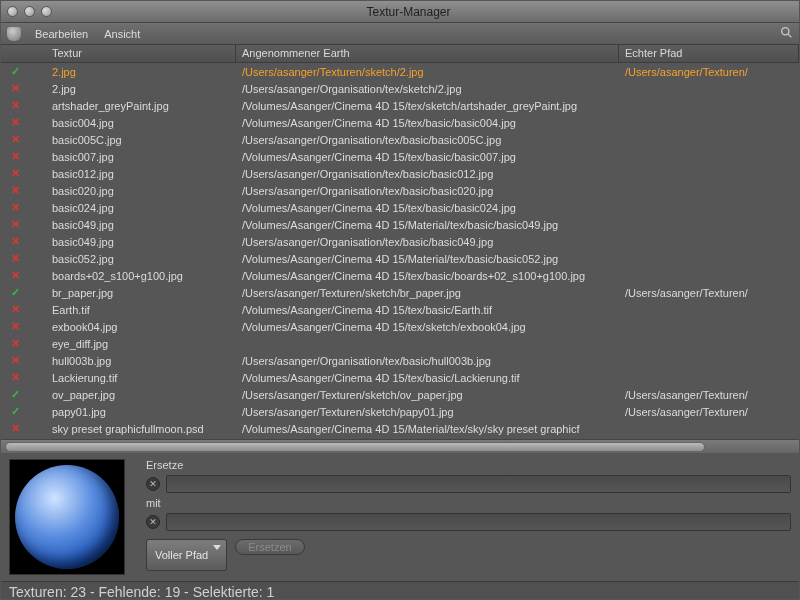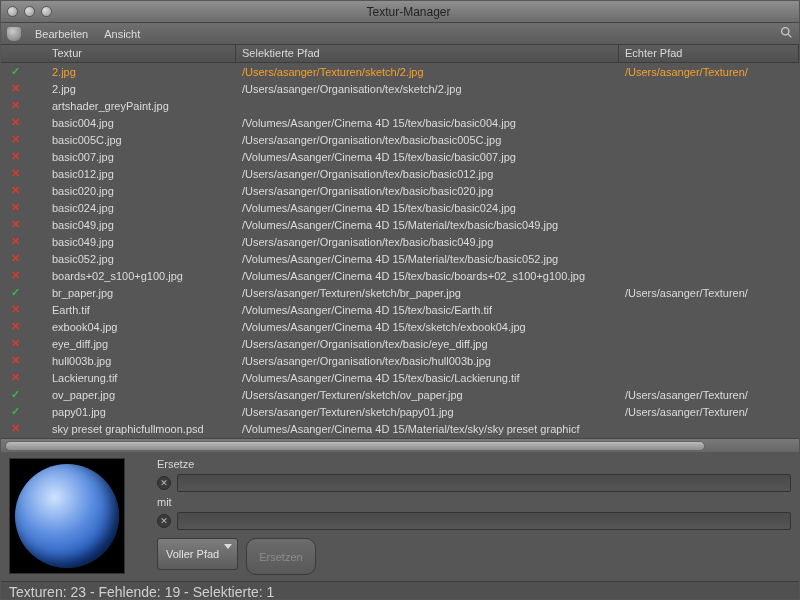--- a/index.html
+++ b/index.html
@@ -32,32 +32,32 @@
   .row .c-texture { width: 190px; }
   .row .c-assumed { flex: 1; min-width: 0; }
   .row .c-real { width: 180px; }
   .mark { font-weight: bold; font-size: 11px; }
   .ok { color: #39b54a; }
   .err { color: #d93a2e; }
   
   .hscroll { height: 14px; background: linear-gradient(#7a7a7a,#666); border-top: 1px solid #444; position: relative; }
   .hscroll .thumb { position: absolute; left: 4px; top: 2px; height: 10px; width: 700px; border-radius: 6px; background: linear-gradient(#bbb,#8d8d8d); border: 1px solid #666; }
   
-  .bottom { background: #565656; padding: 6px 8px; display: flex; gap: 32px; align-items: flex-start; }
+  .bottom { background: #565656; padding: 6px 8px; display: flex; gap: 21px; align-items: flex-start; }
   .preview { width: 116px; height: 116px; background: #000; border: 1px solid #333; display: flex; align-items: center; justify-content: center; }
   .moon { width: 104px; height: 104px; border-radius: 50%; background: radial-gradient(circle at 38% 32%, #cfe3ff 0%, #5a8de0 40%, #1c53b8 72%, #0a2760 100%); box-shadow: inset -6px -6px 14px rgba(0,0,0,0.6); }
   .fields { flex: 1; display: flex; flex-direction: column; gap: 4px; }
   .flabel { color: #d8d8d8; font-size: 11px; }
   .frow { display: flex; align-items: center; gap: 6px; }
   .clear-btn { width: 14px; height: 14px; border-radius: 50%; background: #3a3a3a; color: #bbb; display: flex; align-items: center; justify-content: center; font-size: 9px; border: 1px solid #2a2a2a; }
   .tfield { flex: 1; height: 18px; background: linear-gradient(#4a4a4a,#555); border: 1px solid #333; border-radius: 2px; }
   .actions { display: flex; gap: 8px; margin-top: 4px; }
   .select { height: 32px; padding: 0 18px 0 8px; background: linear-gradient(#7d7d7d,#5c5c5c); border: 1px solid #3a3a3a; border-radius: 3px; color: #e4e4e4; position: relative; display: inline-flex; align-items: center; }
   .select .chev { position: absolute; right: 5px; top: 5px; width: 0; height: 0; border-left: 4px solid transparent; border-right: 4px solid transparent; border-top: 5px solid #ddd; }
-  .btn { height: 37px; padding: 0 12px; border-radius: 10px; background: linear-gradient(#6c6c6c,#585858); border: 1px solid #3a3a3a; color: #8c8c8c; display: inline-flex; align-items: center; }
+  .btn { height: 16px; padding: 0 12px; border-radius: 10px; background: linear-gradient(#6c6c6c,#585858); border: 1px solid #3a3a3a; color: #8c8c8c; display: inline-flex; align-items: center; }
   
   .statusbar { height: 18px; background: #505050; border-top: 1px solid #3b3b3b; color: #d0d0d0; padding: 2px 8px; font-size: 14px; }
 </style>
 </head>
 <body>
 
 <div class="window">
 
   <div class="titlebar">
     <div class="traffic">
@@ -76,21 +76,21 @@
       <svg width="13" height="13" viewBox="0 0 16 16">
           <circle cx="6.5" cy="6.5" r="4.5" fill="none" stroke="#ccc" stroke-width="1.6"></circle>
           <line x1="10" y1="10" x2="14" y2="14" stroke="#ccc" stroke-width="1.6"></line>
         </svg>
     </div>
   </div>
 
   <div class="header">
     <div class="col col-status">Status</div>
     <div class="col col-texture">Textur</div>
-    <div class="col col-assumed">Selektierte Pfad</div>
+    <div class="col col-assumed">Angenommener Earth</div>
     <div class="col col-real">Echter Pfad</div>
   </div>
 
   <div class="tbody" id="tbody">
       <div class="row sel">
         <div class="c c-status">
           <span class="mark ok">✓</span>
         </div>
         <div class="c c-texture">2.jpg</div>
         <div class="c c-assumed">/Users/asanger/Texturen/sketch/2.jpg</div>
@@ -102,20 +102,21 @@
         </div>
         <div class="c c-texture">2.jpg</div>
         <div class="c c-assumed">/Users/asanger/Organisation/tex/sketch/2.jpg</div>
         <div class="c c-real"></div>
       </div>
       <div class="row">
         <div class="c c-status">
           <span class="mark err">✕</span>
         </div>
         <div class="c c-texture">artshader_greyPaint.jpg</div>
+        <div class="c c-assumed">/Volumes/Asanger/Cinema 4D 15/tex/sketch/artshader_greyPaint.jpg</div>
         <div class="c c-real"></div>
       </div>
       <div class="row">
         <div class="c c-status">
           <span class="mark err">✕</span>
         </div>
         <div class="c c-texture">basic004.jpg</div>
         <div class="c c-assumed">/Volumes/Asanger/Cinema 4D 15/tex/basic/basic004.jpg</div>
         <div class="c c-real"></div>
       </div>
@@ -213,21 +214,20 @@
         </div>
         <div class="c c-texture">exbook04.jpg</div>
         <div class="c c-assumed">/Volumes/Asanger/Cinema 4D 15/tex/sketch/exbook04.jpg</div>
         <div class="c c-real"></div>
       </div>
       <div class="row">
         <div class="c c-status">
           <span class="mark err">✕</span>
         </div>
         <div class="c c-texture">eye_diff.jpg</div>
-        <div class="c c-assumed">/Users/asanger/Organisation/tex/basic/eye_diff.jpg</div>
         <div class="c c-real"></div>
       </div>
       <div class="row">
         <div class="c c-status">
           <span class="mark err">✕</span>
         </div>
         <div class="c c-texture">hull003b.jpg</div>
         <div class="c c-assumed">/Users/asanger/Organisation/tex/basic/hull003b.jpg</div>
         <div class="c c-real"></div>
       </div>

